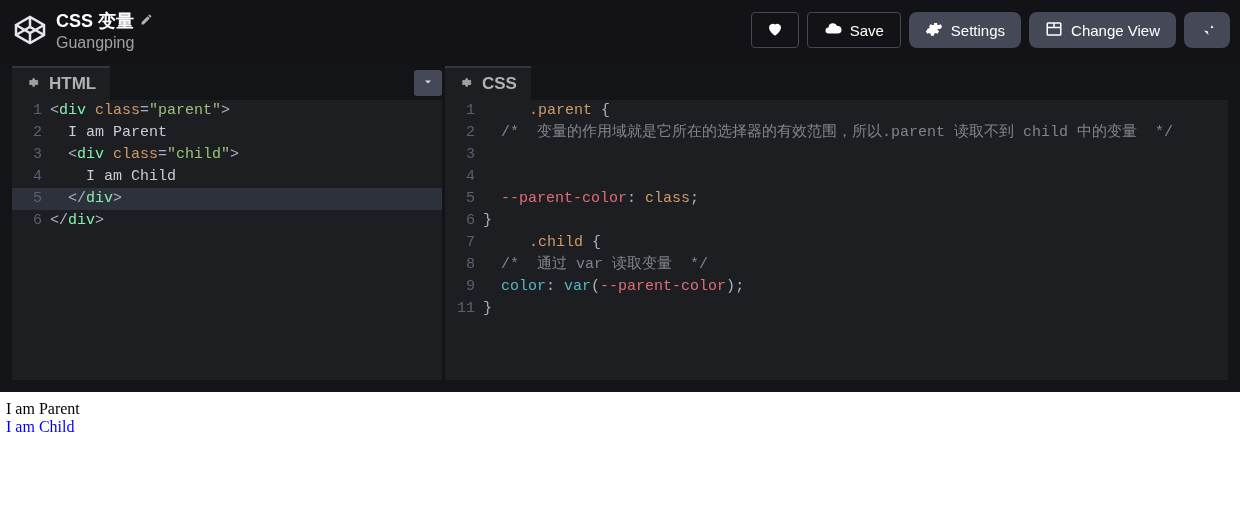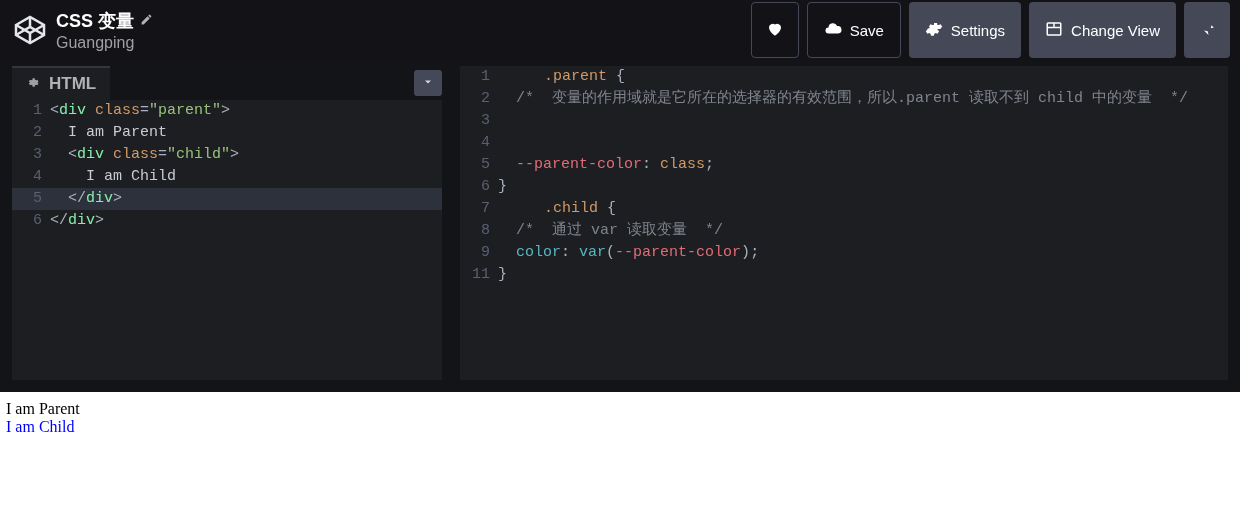--- a/index.html
+++ b/index.html
@@ -21,34 +21,34 @@
 .title-box { display: flex; flex-direction: column; }
 .title-line { display:flex; align-items:center; }
 .pen-title { color: #fff; font-size: 18px; font-weight: 700; }
 .edit-icon { color:#9ea0a3; margin-left:6px; }
 .pen-author { color: #9ea0a3; font-size: 16px; margin-top:1px;}
 .spacer { flex: 1; }
 .hbtn {
   background: #2c303a;
   color: #fff;
   border: none; border-radius: 4px;
-  height: 56px; padding: 0 16px;
+  height: 36px; padding: 0 16px;
   margin-left: 8px;
   display: inline-flex; align-items: center; gap: 8px;
   font-size: 15px; font-weight: 500;
   cursor: pointer;
 }
 .hbtn.icon-only { padding: 0 14px; }
 .hbtn.outline { background: transparent; border: 1.5px solid #444857; }
-.hbtn.primary { background: #444857; }
+.hbtn.primary { background: #444857; border-radius: 8px; }
 .hbtn svg { width: 18px; height: 18px; fill: #fff; }
 
 .panels {
   display: flex;
-  gap: 18px;
+  gap: 3px;
   padding: 6px 12px 12px 12px;
   height: 332px;
 }
 .panel { display:flex; flex-direction:column; }
 .panel.left { width: 430px; }
 .panel.right { flex: 1; }
 .panel-hdr {
   height: 34px;
   display: flex; align-items: center;
   background: #131417;
@@ -208,20 +208,28 @@
           <div class="code"><span>  </span><span class="punct">&lt;</span><span class="punct">/</span><span class="tag">div</span><span class="punct">&gt;</span></div>
         </div>
       <div class="code-row">
           <div class="gutter">6</div>
           <div class="code"><span class="punct">&lt;</span><span class="punct">/</span><span class="tag">div</span><span class="punct">&gt;</span></div>
         </div>
     </div>
   </div>
 
   <div class="panel right">
+    <div class="panel-hdr">
+      <div class="panel-title-chip">
+        <span><svg viewBox="0 0 24 24">
+              <path d="M12 8a4 4 0 1 0 0 8 4 4 0 0 0 0-8zm9 4l2.1-1.6-2-3.4-2.5 1-2-1.1L16.2 4h-4l-.4 2.7-2 1.1-2.5-1-2 3.4L7.4 12l-2.1 1.6 2 3.4 2.5-1 2 1.1.4 2.7h4l.4-2.7 2-1.1 2.5 1 2-3.4L21 12z"></path>
+            </svg></span>
+        <span class="panel-title">CSS</span>
+      </div>
+    </div>
     <div class="editor">
       <div class="code-row">
           <div class="gutter">1</div>
           <div class="code"><span class="sel">.parent</span><span> </span><span class="punct">{</span></div>
         </div>
       <div class="code-row">
           <div class="gutter">2</div>
           <div class="code"><span>  </span><span class="cmt">/*  变量的作用域就是它所在的选择器的有效范围，所以.parent 读取不到 child 中的变量  */</span></div>
         </div>
       <div class="code-row">

